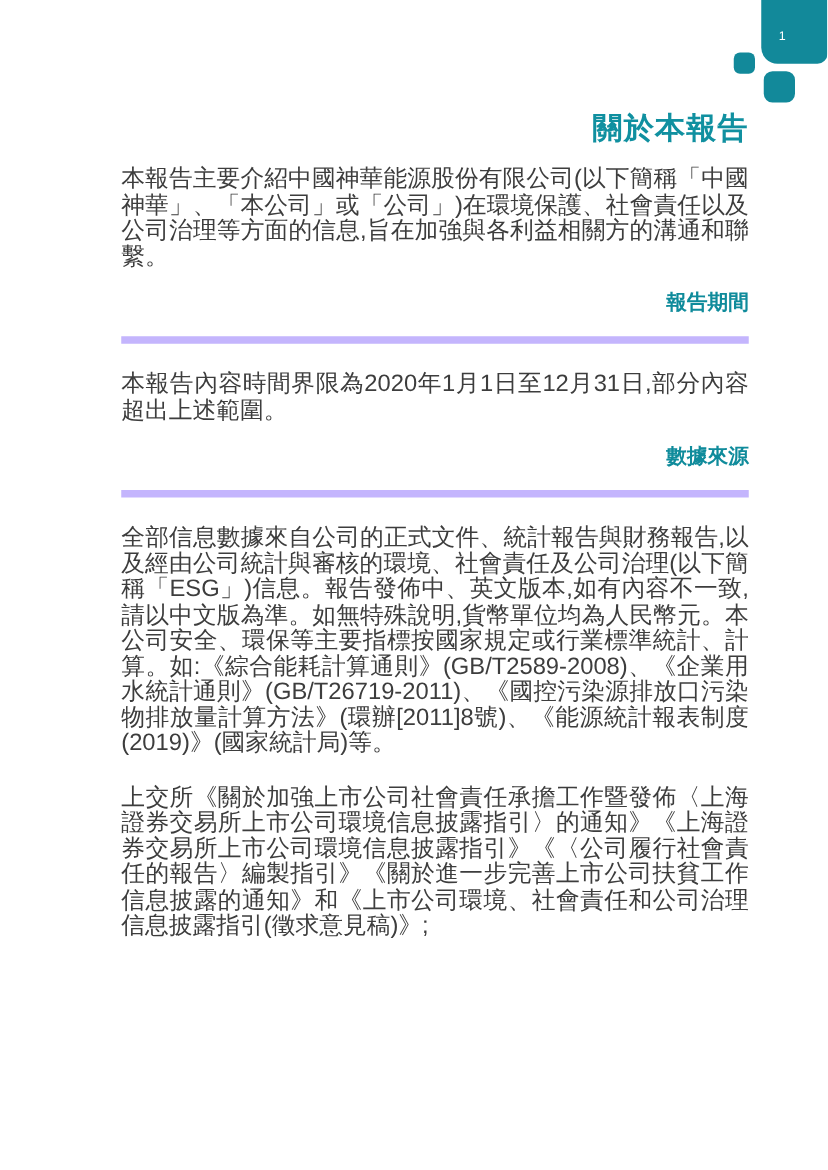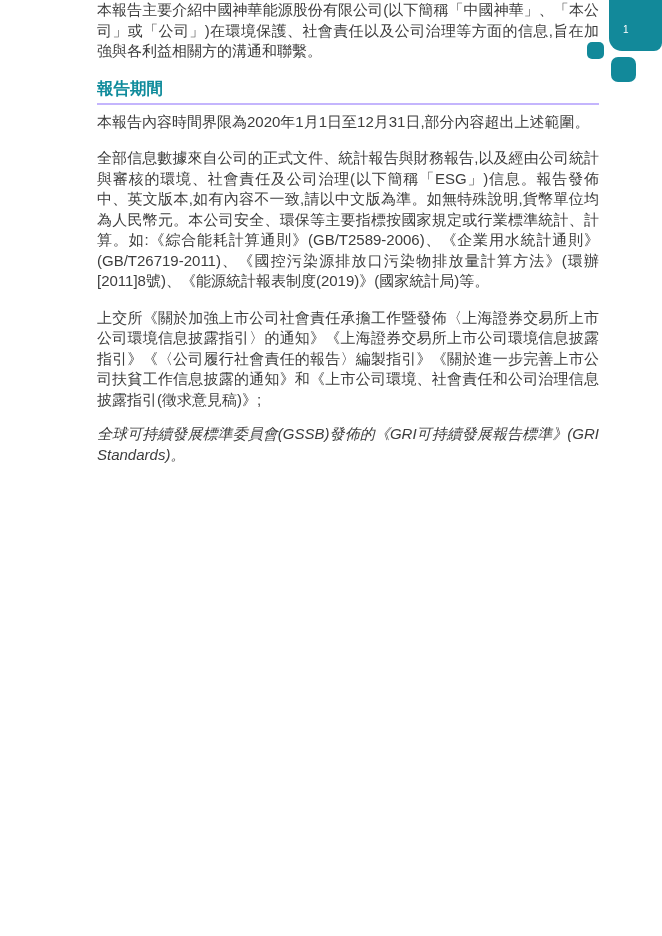--- a/index.html
+++ b/index.html
@@ -31,65 +31,67 @@
   .title{
     margin:88px 0 17px 0;
     font-size:24px;line-height:29px;
     font-weight:bold;
     text-align:right;
     color:#1090a0;
     letter-spacing:1px;
   }
   .body{
     margin:0;
-    font-size:15px;
+    font-size:19px;
     line-height:20.5px;
     color:#3d3d3d;
     text-align:justify;
     overflow-wrap:break-word;
   }
   section{margin-top:16px;}
   .sec-title{
     margin:0;
-    padding-bottom:5px;
+    padding-bottom:17px;
     font-size:16.5px;line-height:20px;
     font-weight:bold;
     color:#0f8b9b;
-    border-bottom:2px solid #c4b5fd;
+    border-bottom:6px solid #c4b5fd;
+    text-align:right;
   }
-  section .body{margin-top:7px;}
+  section .body{margin-top:23px;}
   section .body + .body{margin-top:14px;font-style:italic;}
 </style>
 </head>
 <body>
 
 <div class="page">
 
   <div class="decor-block-large">
     <span class="page-num">1</span>
   </div>
   <div class="decor-sq small"></div>
   <div class="decor-sq medium"></div>
 
   <main class="content">
 
+    <h1 class="title">關於本報告</h1>
 
     <p class="body">本報告主要介紹中國神華能源股份有限公司(以下簡稱「中國神華」、「本公司」或「公司」)在環境保護、社會責任以及公司治理等方面的信息,旨在加強與各利益相關方的溝通和聯繫。</p>
 
     <section>
       <h2 class="sec-title">報告期間</h2>
       <p class="body">本報告內容時間界限為2020年1月1日至12月31日,部分內容超出上述範圍。</p>
     </section>
 
     <section>
     </section>
 
     <section>
-      <p class="body">全部信息數據來自公司的正式文件、統計報告與財務報告,以及經由公司統計與審核的環境、社會責任及公司治理(以下簡稱「ESG」)信息。報告發佈中、英文版本,如有內容不一致,請以中文版為準。如無特殊說明,貨幣單位均為人民幣元。本公司安全、環保等主要指標按國家規定或行業標準統計、計算。如:《綜合能耗計算通則》(GB/T2589-2006)、《企業用水統計通則》(GB/T26719-2011)、《國控污染源排放口污染物排放量計算方法》(環辦[2011]8號)、《能源統計報表制度(2019)》(國家統計局)等。</p>
+      <h2 class="sec-title">數據來源</h2>
+      <p class="body">全部信息數據來自公司的正式文件、統計報告與財務報告,以及經由公司統計與審核的環境、社會責任及公司治理(以下簡稱「ESG」)信息。報告發佈中、英文版本,如有內容不一致,請以中文版為準。如無特殊說明,貨幣單位均為人民幣元。本公司安全、環保等主要指標按國家規定或行業標準統計、計算。如:《綜合能耗計算通則》(GB/T2589-2008)、《企業用水統計通則》(GB/T26719-2011)、《國控污染源排放口污染物排放量計算方法》(環辦[2011]8號)、《能源統計報表制度(2019)》(國家統計局)等。</p>
     </section>
 
     <section>
       <p class="body">上交所《關於加強上市公司社會責任承擔工作暨發佈〈上海證券交易所上市公司環境信息披露指引〉的通知》《上海證券交易所上市公司環境信息披露指引》《〈公司履行社會責任的報告〉編製指引》《關於進一步完善上市公司扶貧工作信息披露的通知》和《上市公司環境、社會責任和公司治理信息披露指引(徵求意見稿)》;</p>
-      <p class="body">全球可持續發展標準委員會(GSSB)發佈的《GRI可持續發展報告標準》(GRI Standards)。</p>
     </section>
 
   </main>
 </div>
 
 </body></html>

